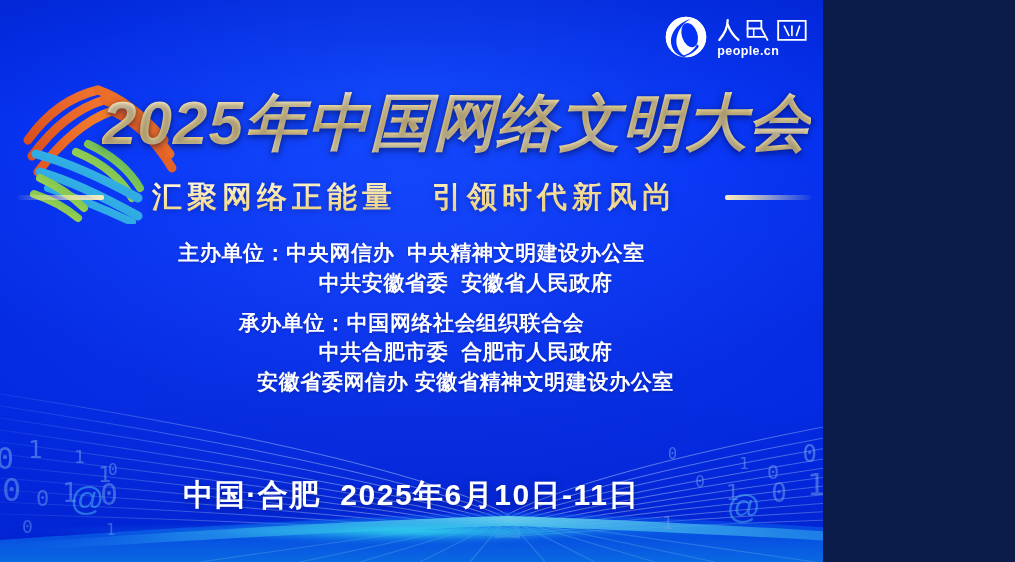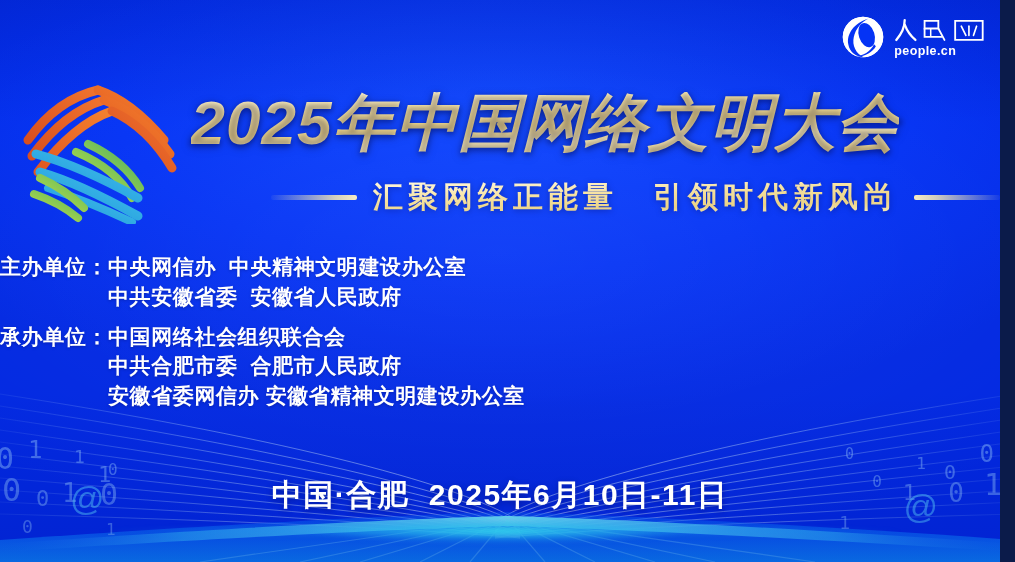--- a/index.html
+++ b/index.html
@@ -2,21 +2,21 @@
 <html><head>
 <meta charset="utf-8">
 <style>
   html, body {
     margin: 0;
     padding: 0;
     background: #0b1b4a;
   }
   .poster {
     position: relative;
-    width: 1000px;
+    width: 823px;
     height: 562px;
     overflow: hidden;
     background: #0369a1;
     font-family: "Liberation Sans", "DejaVu Sans", sans-serif;
     user-select: none;
   }
 
   
   .bg-base {
     position: absolute; inset: 0;
@@ -115,25 +115,25 @@
     color: transparent;
     -webkit-text-fill-color: transparent;
     text-shadow: 0 2px 5px rgba(0,0,40,0.30);
     filter: drop-shadow(0 2px 4px rgba(0,0,60,0.35));
     font-style: italic;
   }
 
   
   .subtitle-wrap {
     position: absolute;
-    left: 0; right: 0;
+    left: 0; right: 12px;
     top: 182px;
     display: flex;
     align-items: center;
-    justify-content: flex-end;
+    justify-content: space-between;
     gap: 16px;
     padding-left: 18px;
   }
   .sub-dash {
     width: 86px; height: 5px; border-radius: 2px;
   }
   .sub-dash.left  { background: linear-gradient(90deg, rgba(240,225,170,0.05) 0%, rgba(245,232,180,0.85) 75%, rgba(247,236,195,1) 100%); }
   .sub-dash.right { background: linear-gradient(270deg, rgba(240,225,170,0.05) 0%, rgba(245,232,180,0.85) 75%, rgba(247,236,195,1) 100%); }
   .subtitle {
     font-size: 30px;
@@ -145,21 +145,22 @@
     background-clip: text;
     color: transparent;
     -webkit-text-fill-color: transparent;
     filter: drop-shadow(0 1px 3px rgba(0,0,60,0.35));
   }
 
   
   .orgs {
     position: absolute;
     left: 0; right: 0;
-    top: 252px;
+    top: 238px;
+    text-align: center;
     color: #ffffff;
   }
   .org-block { margin-bottom: 10px; }
   .org-line {
     font-size: 21px;
     font-weight: bold;
     line-height: 1.42;
     letter-spacing: 0.6px;
     white-space: pre;
     text-shadow: 0 1px 3px rgba(0,0,60,0.30);

